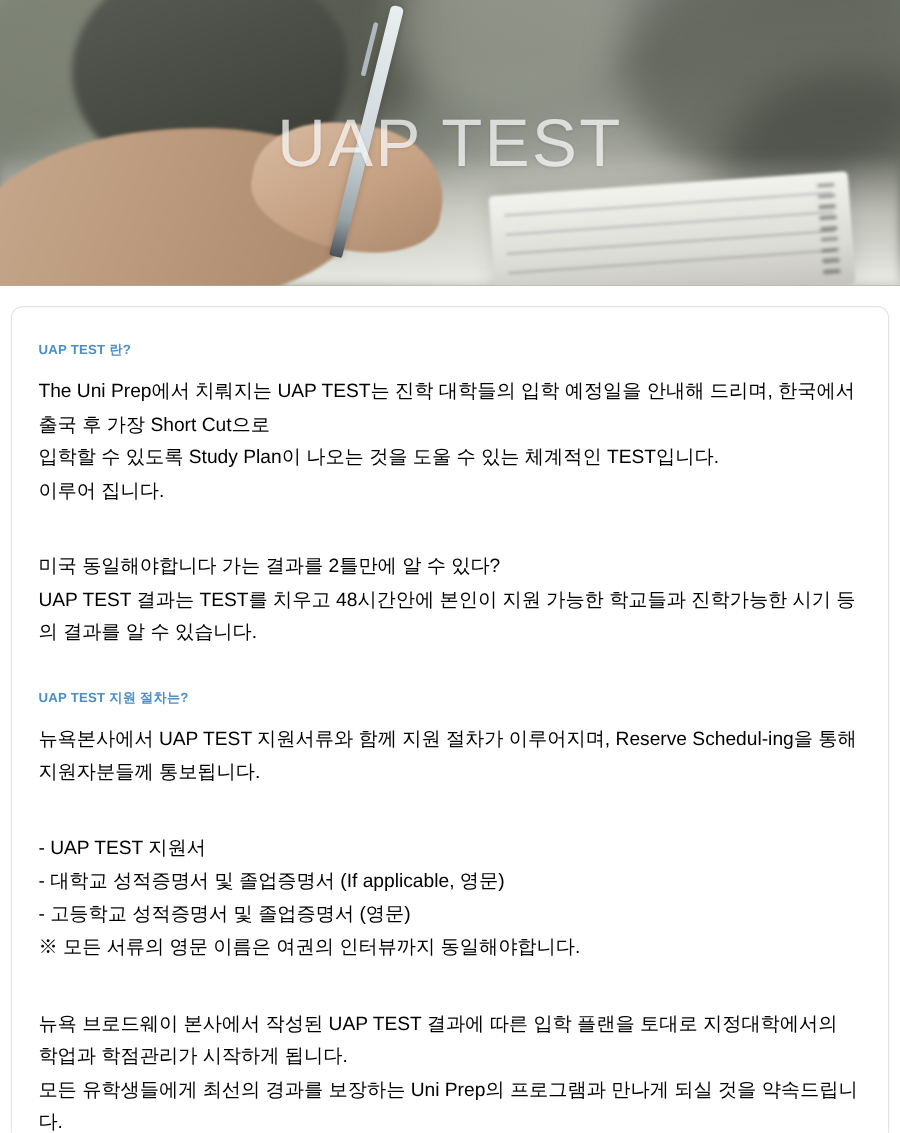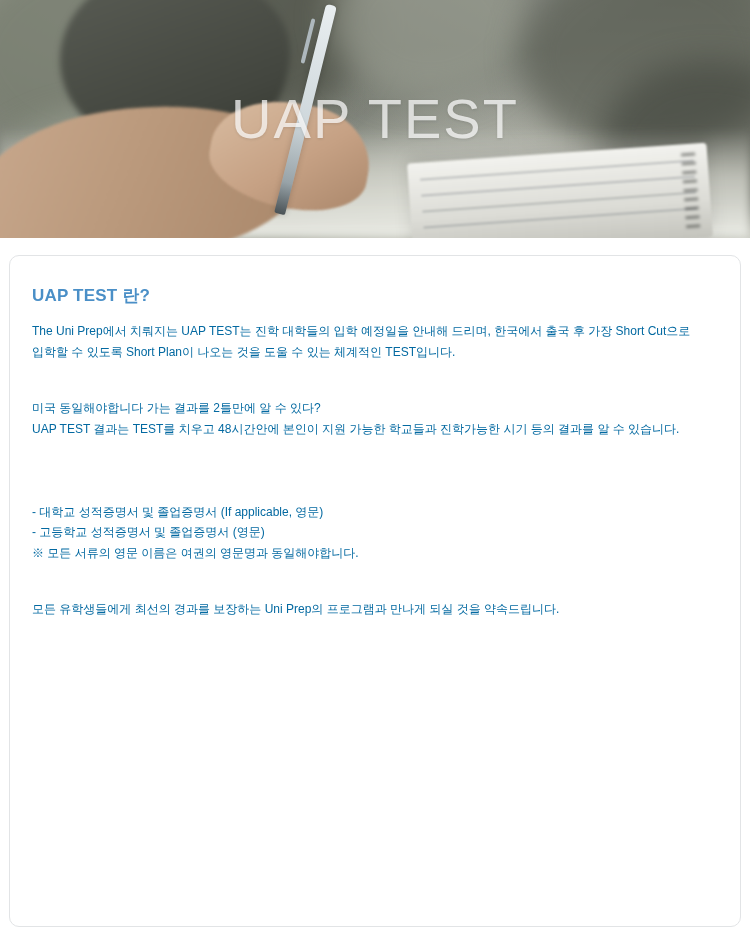--- a/index.html
+++ b/index.html
@@ -142,31 +142,31 @@
     background: #ffffff;
     border: 1px solid #e2e4e6;
     border-radius: 10px;
     padding: 28px 22px 24px 22px;
   }
 
   .section { margin-bottom: 6px; }
 
   h2.sec-title {
     margin: 0 0 14px 0;
-    font-size: 17px;
+    font-size: 11px;
     font-weight: 700;
     color: #4a8fc7;
     letter-spacing: 0.2px;
   }
 
   .sec-body {
     margin: 0;
-    font-size: 12px;
+    font-size: 16px;
     line-height: 1.72;
-    color: #0369a1;
+    color: #000000;
   }
   .sec-body .line { display: block; white-space: pre-wrap; }
 
   .gap-a { height: 30px; }
   .gap-b { height: 26px; }
   .gap-c { height: 30px; }
   .gap-d { height: 30px; }
 </style>
 </head>
 <body>
@@ -197,48 +197,57 @@
     </div>
     <div class="hero-title">UAP TEST</div>
   </div>
 
   <div class="card">
 
     <div class="section">
       <h2 class="sec-title">UAP TEST 란?</h2>
       <p class="sec-body">
         <span class="line">The Uni Prep에서 치뤄지는 UAP TEST는 진학 대학들의 입학 예정일을 안내해 드리며, 한국에서 출국 후 가장 Short Cut으로</span>
-        <span class="line">입학할 수 있도록 Short Plan이 나오는 것을 도울 수 있는 체계적인 TEST입니다.</span>
+        <span class="line">입학할 수 있도록 Study Plan이 나오는 것을 도울 수 있는 체계적인 TEST입니다.</span>
+        <span class="line">이루어 집니다.</span>
       </p>
     </div>
 
     <div class="gap-a"></div>
 
     <div class="section">
       <p class="sec-body">
         <span class="line">미국 동일해야합니다 가는 결과를 2틀만에 알 수 있다?</span>
         <span class="line">UAP TEST 결과는 TEST를 치우고 48시간안에 본인이 지원 가능한 학교들과 진학가능한 시기 등의 결과를 알 수 있습니다.</span>
       </p>
     </div>
 
     <div class="gap-b"></div>
 
+    <div class="section">
+      <h2 class="sec-title">UAP TEST 지원 절차는?</h2>
+      <p class="sec-body">
+        <span class="line">뉴욕본사에서 UAP TEST 지원서류와 함께 지원 절차가 이루어지며, Reserve Schedul-ing을 통해 지원자분들께 통보됩니다.</span>
+      </p>
+    </div>
 
     <div class="gap-c"></div>
 
     <div class="section">
       <p class="sec-body">
+        <span class="line">- UAP TEST 지원서</span>
         <span class="line">- 대학교 성적증명서 및 졸업증명서 (If applicable, 영문)</span>
         <span class="line">- 고등학교 성적증명서 및 졸업증명서 (영문)</span>
-        <span class="line">※ 모든 서류의 영문 이름은 여권의 영문명과 동일해야합니다.</span>
+        <span class="line">※ 모든 서류의 영문 이름은 여권의 인터뷰까지 동일해야합니다.</span>
       </p>
     </div>
 
     <div class="gap-d"></div>
 
     <div class="section">
       <p class="sec-body">
+        <span class="line">뉴욕 브로드웨이 본사에서 작성된 UAP TEST 결과에 따른 입학 플랜을 토대로 지정대학에서의 학업과 학점관리가 시작하게 됩니다.</span>
         <span class="line">모든 유학생들에게 최선의 경과를 보장하는 Uni Prep의 프로그램과 만나게 되실 것을 약속드립니다.</span>
       </p>
     </div>
 
   </div>
 </div>
 
 </body></html>

